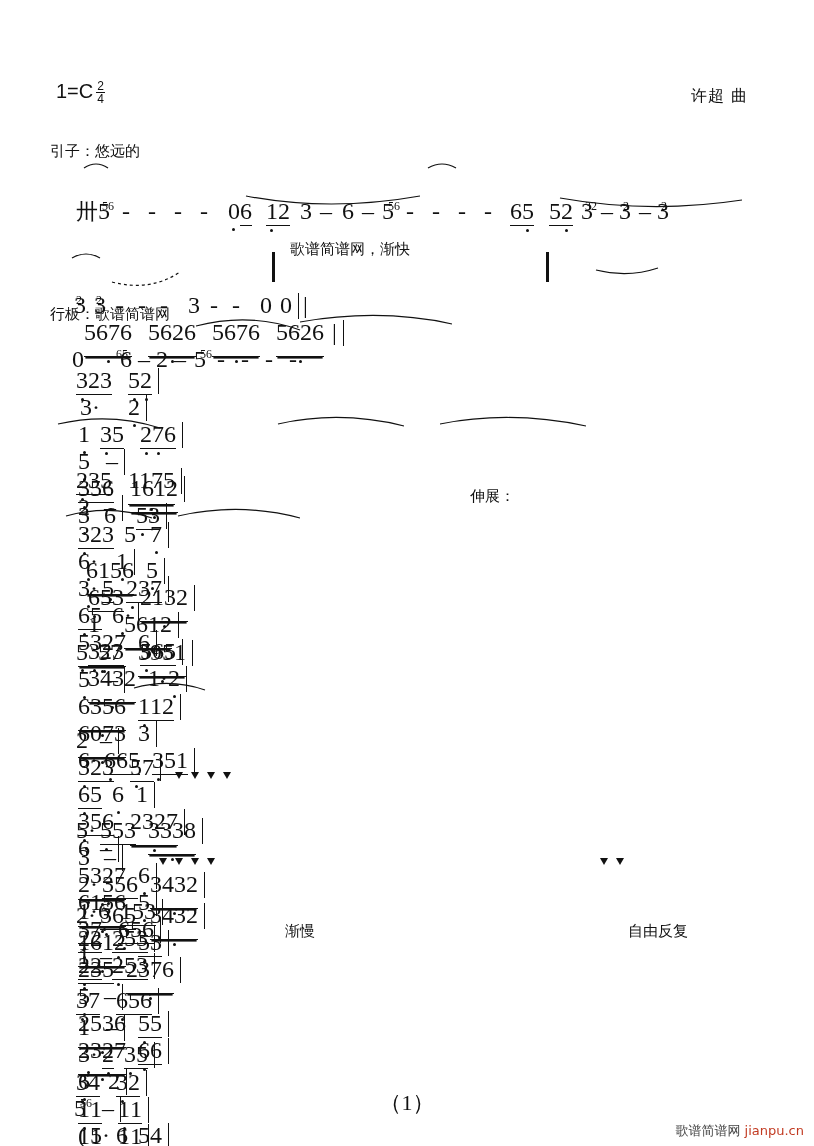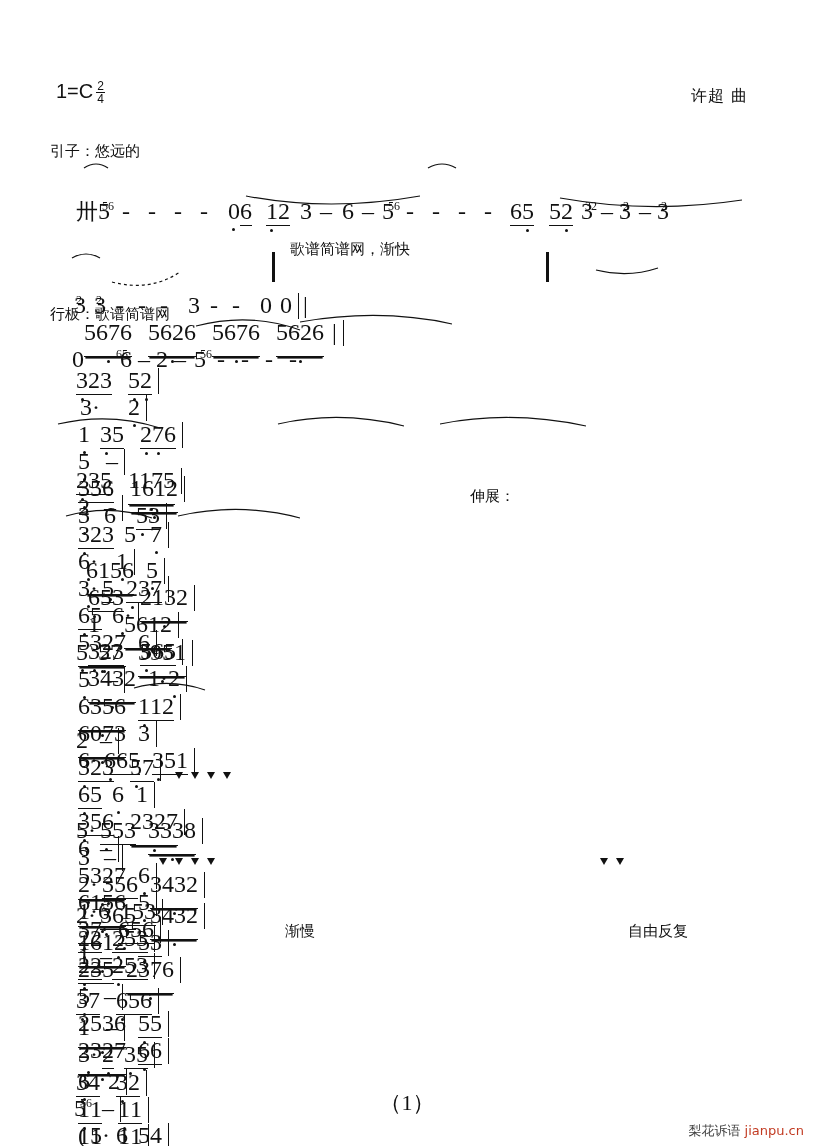--- a/index.html
+++ b/index.html
@@ -238,17 +238,17 @@
         <path d="M207 858 l8 0 l-4 7 z"></path>
     </g>
     <g fill="#111">
       <path d="M600 858 l8 0 l-4 7 z"></path>
         <path d="M616 858 l8 0 l-4 7 z"></path>
     </g>
   </svg>
 
   <div class="footer-num">（1）</div>
   <div class="watermark">
-    <span class="cn">梨花诉语</span>
+    <span class="cn">歌谱简谱网</span>
     <span class="url">jianpu.cn</span>
   </div>
 
 </div>
 
 </body></html>

